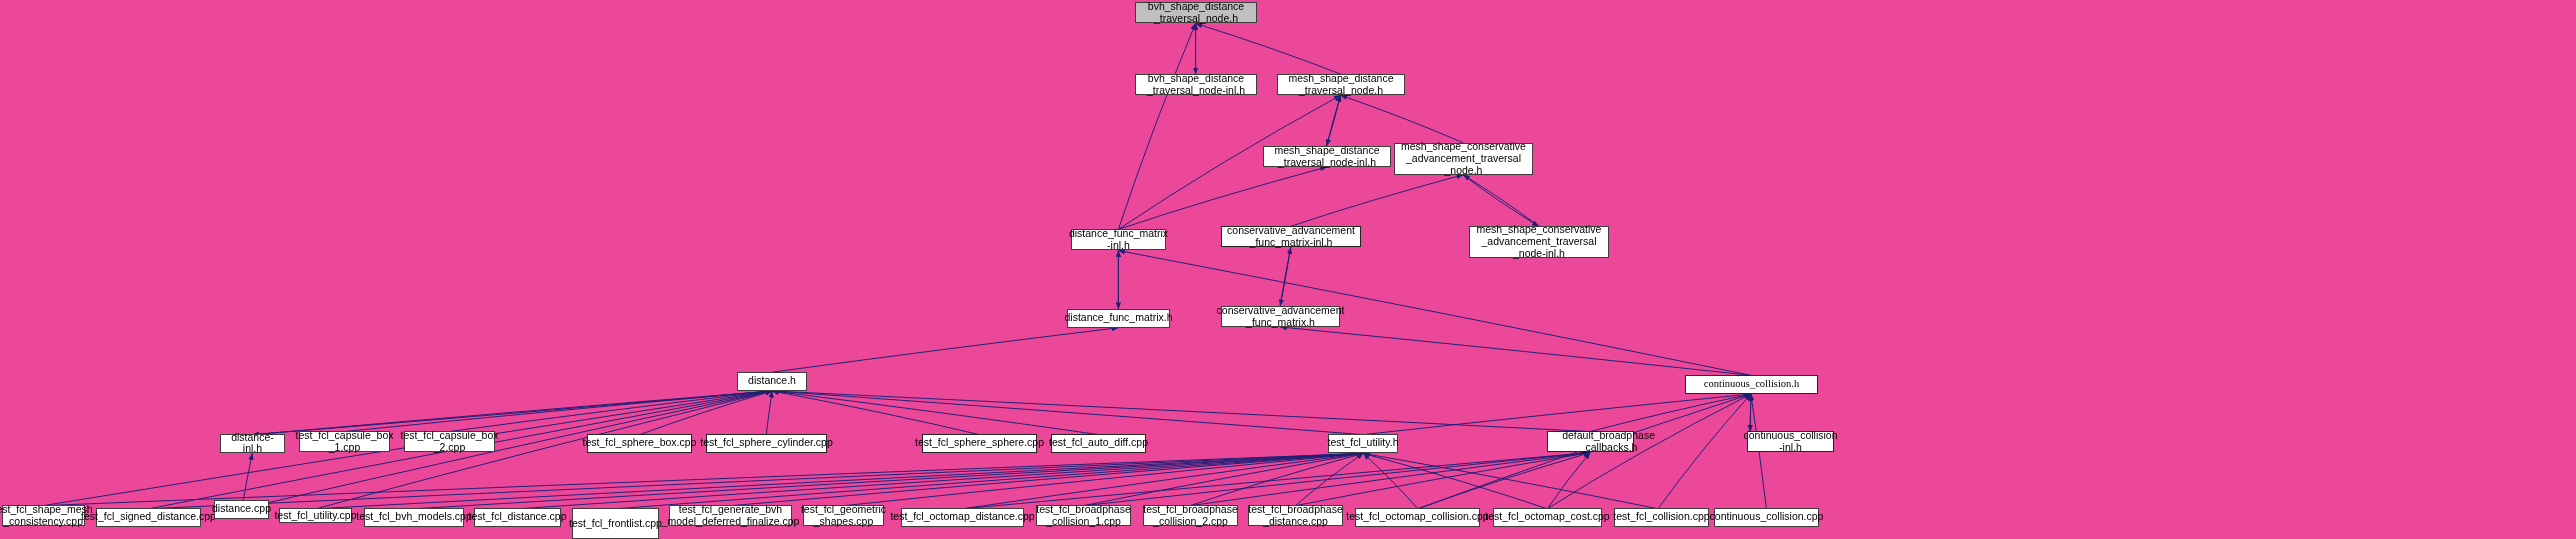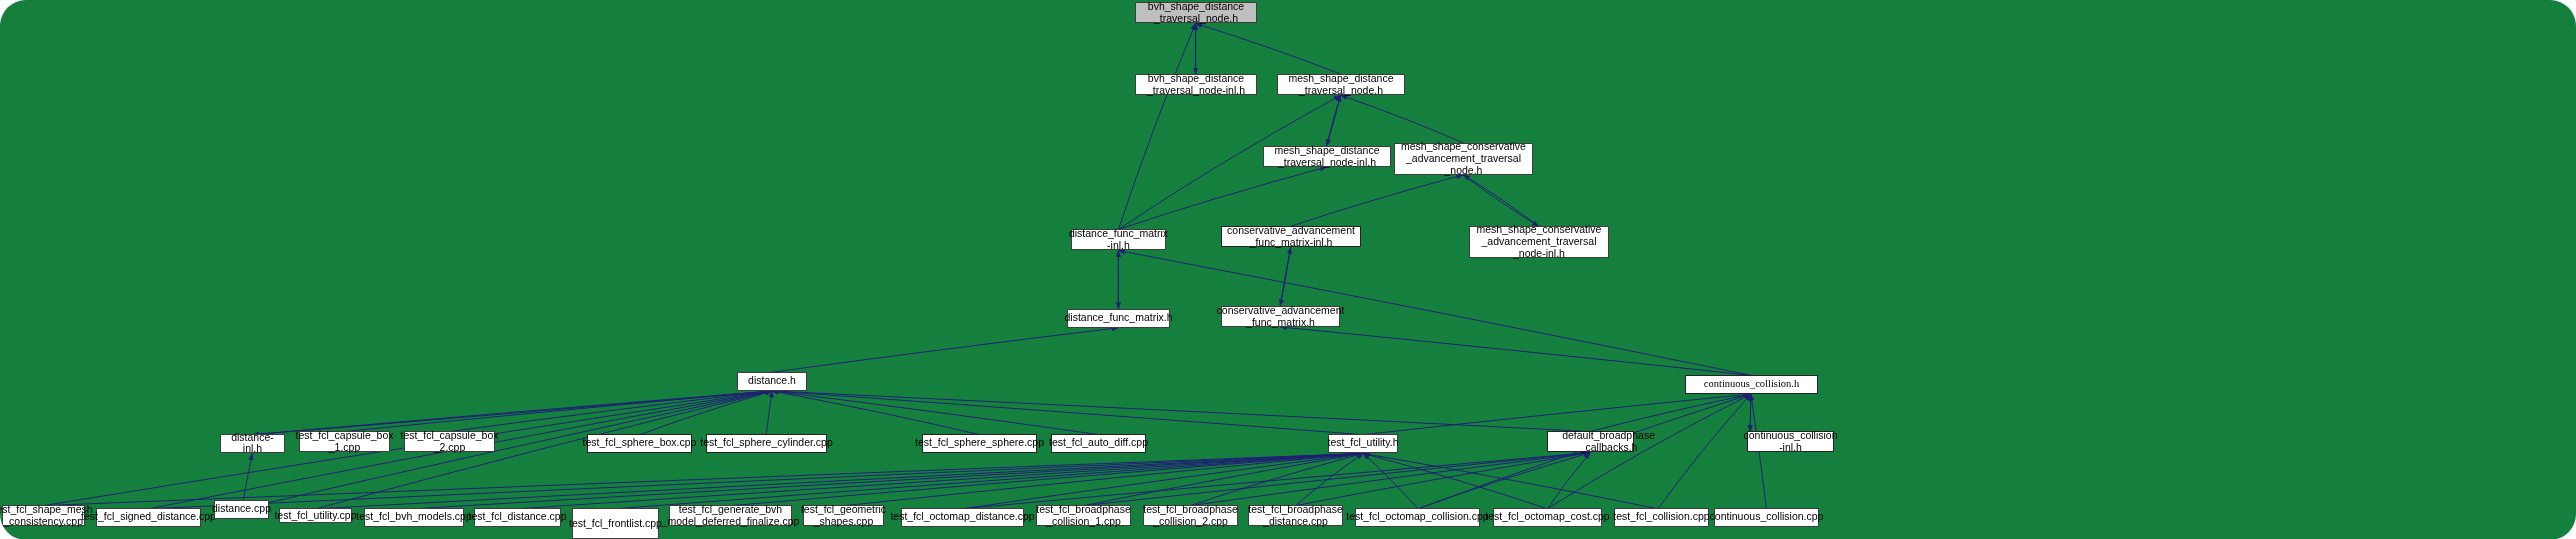--- a/index.html
+++ b/index.html
@@ -5,24 +5,23 @@
 <style>
   html, body {
     margin: 0;
     padding: 0;
     background: #ffffff;
   }
   #graph-canvas {
     position: relative;
     width: 2576px;
     height: 540px;
-    background: #15803d;
+    background: #ec4899;
     font-family: "Liberation Sans", sans-serif;
     overflow: hidden;
-    border-radius: 26px;
   }
   #edge-layer {
     position: absolute;
     left: 0;
     top: 0;
     width: 2576px;
     height: 540px;
     pointer-events: none;
   }
   .node {

